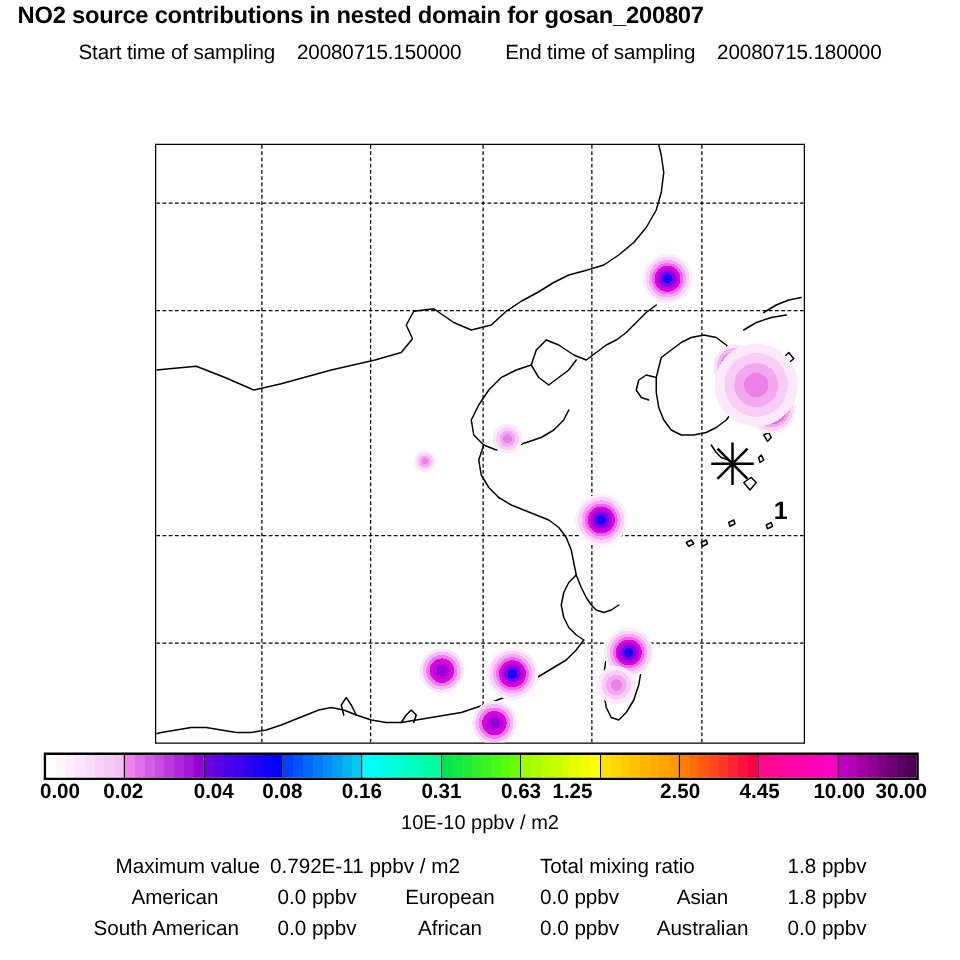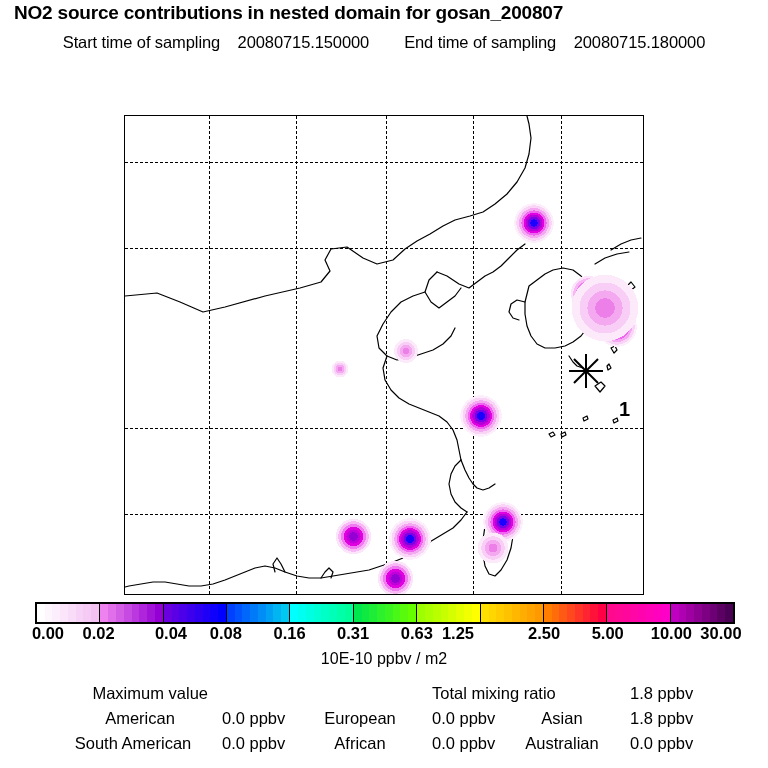--- a/index.html
+++ b/index.html
@@ -185,29 +185,30 @@
   <div id="cticks">
       <span class="ctick" style="left: 48px;">0.00</span>
       <span class="ctick" style="left: 98.6364px;">0.02</span>
       <span class="ctick" style="left: 171px; text-align: center;">0.04</span>
       <span class="ctick" style="left: 225.909px;">0.08</span>
       <span class="ctick" style="left: 289.545px;">0.16</span>
       <span class="ctick" style="left: 353.182px;">0.31</span>
       <span class="ctick" style="left: 416.818px;">0.63</span>
       <span class="ctick" style="left: 458px;">1.25</span>
       <span class="ctick" style="left: 544.091px;">2.50</span>
-      <span class="ctick" style="left: 607.727px;">5.00</span>
+      <span class="ctick" style="left: 607.727px;">4.45</span>
       <span class="ctick" style="left: 671.364px;">10.00</span>
       <span class="ctick" style="left: 721px;">30.00</span>
     </div>
   <div id="cunit">10E-10 ppbv / m2</div>
 
   <div id="stats">
     <div class="srow">
       <span class="cell c-r" style="left:208px">Maximum value</span>
+      <span class="cell" style="left:216px">0.792E-11 ppbv / m2</span>
       <span class="cell" style="left:432px">Total mixing ratio</span>
       <span class="cell" style="left:630px">1.8 ppbv</span>
     </div>
     <div class="srow">
       <span class="cell c-c" style="left:140px">American</span>
       <span class="cell" style="left:222px">0.0 ppbv</span>
       <span class="cell c-c" style="left:360px">European</span>
       <span class="cell" style="left:432px">0.0 ppbv</span>
       <span class="cell c-c" style="left:562px">Asian</span>
       <span class="cell" style="left:630px">1.8 ppbv</span>

